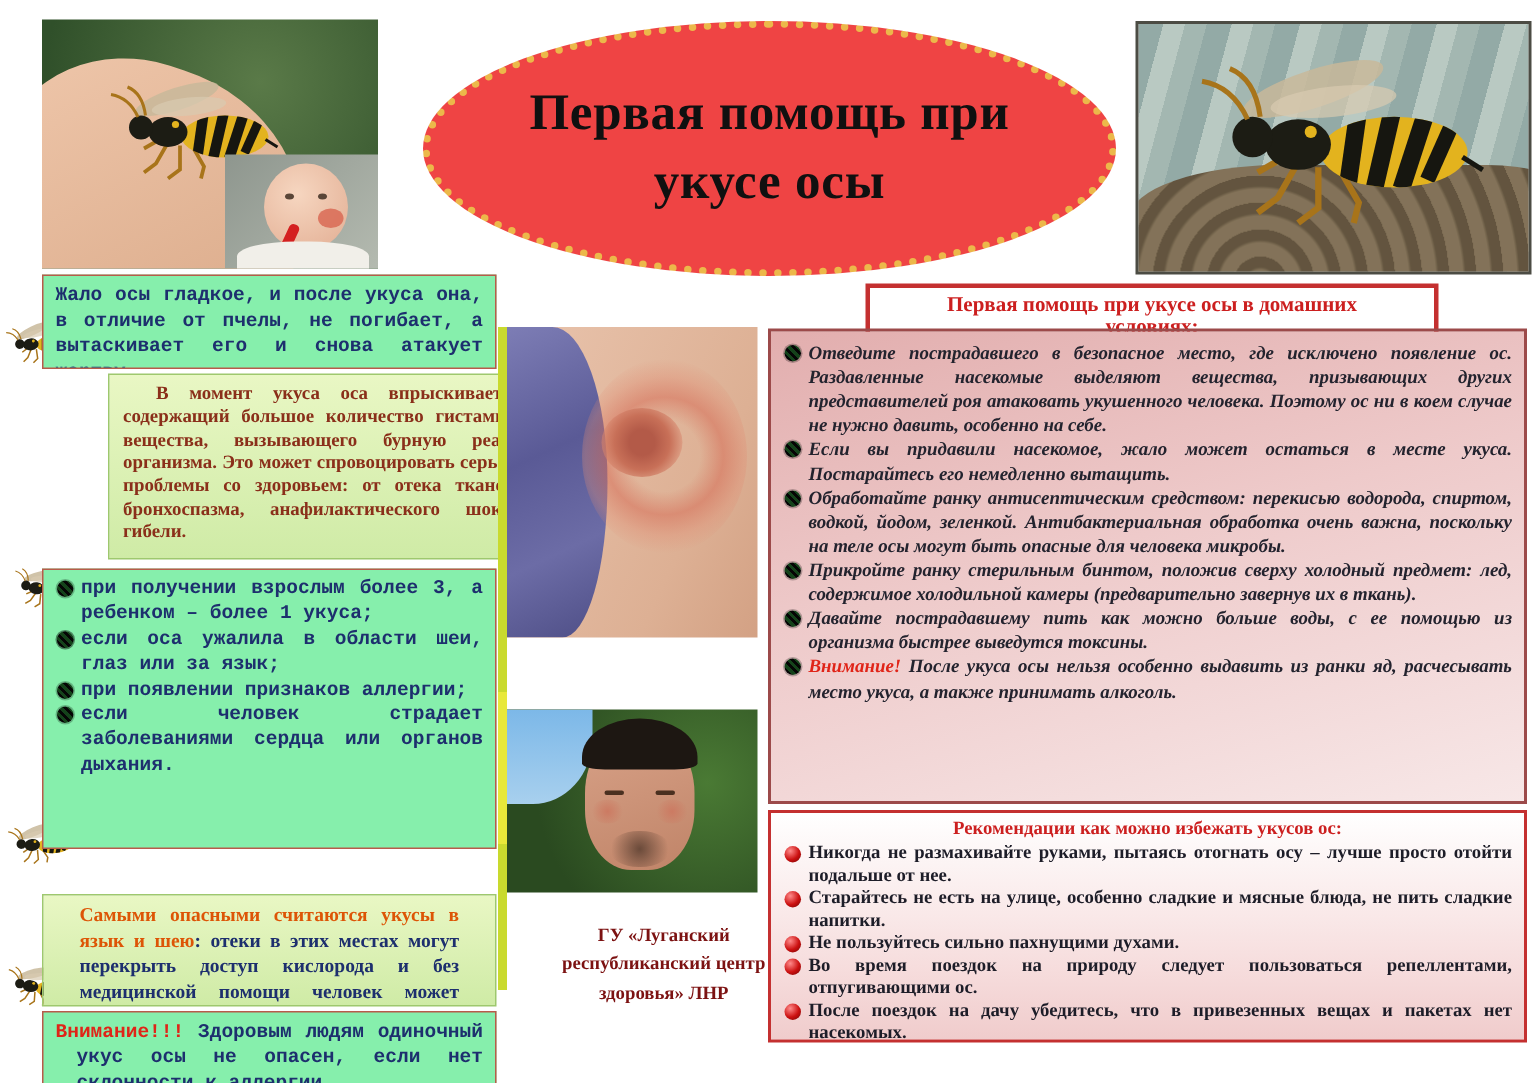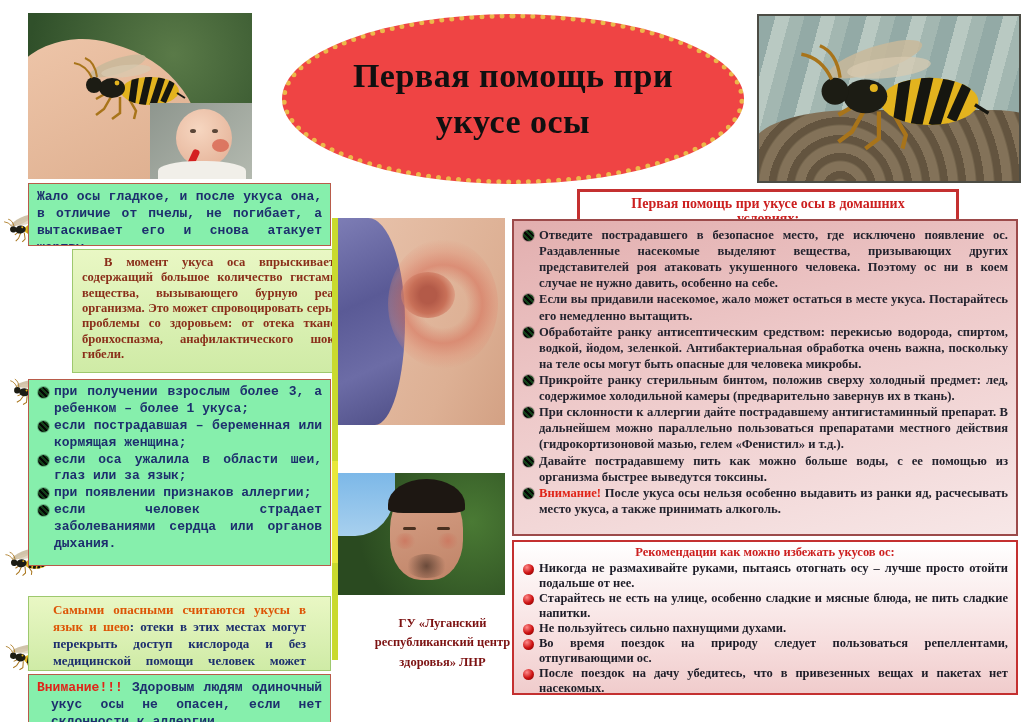--- a/index.html
+++ b/index.html
@@ -88,21 +88,21 @@
   .beard{position:absolute;left:22%;bottom:2%;width:56%;height:26%;
     background:radial-gradient(circle,#6a4a3a,rgba(106,74,58,0) 80%);border-radius:50%;}
   .caption{position:absolute;left:338px;top:614px;width:167px;text-align:center;
     font-size:12.5px;line-height:1.55;color:#7c1212;margin-left:21px;}
   
   .r-header{position:absolute;left:577px;top:189px;width:382px;box-sizing:border-box;
     border:3px solid #c43030;background:#fff;color:#cc1f1f;font-size:14px;line-height:1.1;
     text-align:center;padding:4px 20px;}
   .pink-box{position:absolute;left:512px;top:219px;width:506px;height:317px;box-sizing:border-box;
     border:2px solid #9c4a4a;background:linear-gradient(165deg,#e2aeae 0%,#eecaca 45%,#f7e7e7 100%);
-    padding:6px 8px;font-size:12.6px;line-height:1.28;color:#23232e;text-align:justify;overflow:hidden;}
+    padding:6px 8px;font-size:12.6px;line-height:1.28;color:#23232e;text-align:justify;overflow:hidden;font-style:italic;}
   .rec-box{position:absolute;left:512px;top:540px;width:506px;height:155px;box-sizing:border-box;
     border:2px solid #c43030;background:linear-gradient(180deg,#fff 0%,#f6dcdc 70%,#f0cccc 100%);
     padding:3px 8px 4px;font-size:12.5px;line-height:1.2;color:#1d1d28;text-align:justify;overflow:hidden;}
   .rec-box .hdr{text-align:center;color:#cc1f1f;margin-bottom:1px;}
   .hidden-defs{position:absolute;width:0;height:0;overflow:hidden;}
 </style>
 </head>
 <body>
 
 <svg class="hidden-defs" aria-hidden="true">
@@ -175,21 +175,21 @@
     <span>Жало осы гладкое, и после укуса она, в отличие от пчелы, не погибает, а вытаскивает его и снова атакует жертву.</span>
   </div>
 
   <div class="lbox green b2">
     <div class="para">В момент укуса оса впрыскивает яд, содержащий большое количество гистамина – вещества, вызывающего бурную реакцию организма. Это может спровоцировать серьезные проблемы со здоровьем: от отека тканей до бронхоспазма, анафилактического шока и гибели.</div>
   </div>
 
   <div class="lbox yellow b3">
     <ul class="blist">
       <li><span class="wasp-bullet"></span><span>при получении взрослым более 3, а ребенком – более 1 укуса;</span></li>
-      <li><span class="wasp-bullet"></span><span>если пострадавшая – беременная или кормящая женщина;</span></li>
+      <li><span class="wasp-bullet"></span></li>
       <li><span class="wasp-bullet"></span><span>если оса ужалила в области шеи, глаз или за язык;</span></li>
       <li><span class="wasp-bullet"></span><span>при появлении признаков аллергии;</span></li>
       <li><span class="wasp-bullet"></span><span>если человек страдает заболеваниями сердца или органов дыхания.</span></li>
     </ul>
   </div>
 
   <div class="lbox green b4">
     <span class="orange-t">Самыми опасными считаются укусы в язык и шею</span><span>: отеки в этих местах могут перекрыть доступ кислорода и без медицинской помощи человек может погибнуть.</span>
   </div>
 
@@ -220,21 +220,20 @@
   <div class="caption">ГУ «Луганский республиканский центр здоровья» ЛНР</div>
 
   <div class="r-header">Первая помощь при укусе осы в домашних условиях:</div>
 
   <div class="pink-box">
     <ul class="blist">
       <li><span class="wasp-bullet"></span><span>Отведите пострадавшего в безопасное место, где исключено появление ос. Раздавленные насекомые выделяют вещества, призывающих других представителей роя атаковать укушенного человека. Поэтому ос ни в коем случае не нужно давить, особенно на себе.</span></li>
       <li><span class="wasp-bullet"></span><span>Если вы придавили насекомое, жало может остаться в месте укуса. Постарайтесь его немедленно вытащить.</span></li>
       <li><span class="wasp-bullet"></span><span>Обработайте ранку антисептическим средством: перекисью водорода, спиртом, водкой, йодом, зеленкой. Антибактериальная обработка очень важна, поскольку на теле осы могут быть опасные для человека микробы.</span></li>
       <li><span class="wasp-bullet"></span><span>Прикройте ранку стерильным бинтом, положив сверху холодный предмет: лед, содержимое холодильной камеры (предварительно завернув их в ткань).</span></li>
-      <li><span class="wasp-bullet"></span><span>При склонности к аллергии дайте пострадавшему антигистаминный препарат. В дальнейшем можно параллельно пользоваться препаратами местного действия (гидрокортизоновой мазью, гелем «Фенистил» и т.д.).</span></li>
       <li><span class="wasp-bullet"></span><span>Давайте пострадавшему пить как можно больше воды, с ее помощью из организма быстрее выведутся токсины.</span></li>
       <li><span class="wasp-bullet"></span><span class="red-t">Внимание!</span><span> После укуса осы нельзя особенно выдавить из ранки яд, расчесывать место укуса, а также принимать алкоголь.</span></li>
     </ul>
   </div>
 
   <div class="rec-box">
     <div class="hdr">Рекомендации как можно избежать укусов ос:</div>
     <ul class="blist">
       <li><span class="sphere-bullet"></span><span>Никогда не размахивайте руками, пытаясь отогнать осу – лучше просто отойти подальше от нее.</span></li>
       <li><span class="sphere-bullet"></span><span>Старайтесь не есть на улице, особенно сладкие и мясные блюда, не пить сладкие напитки.</span></li>

